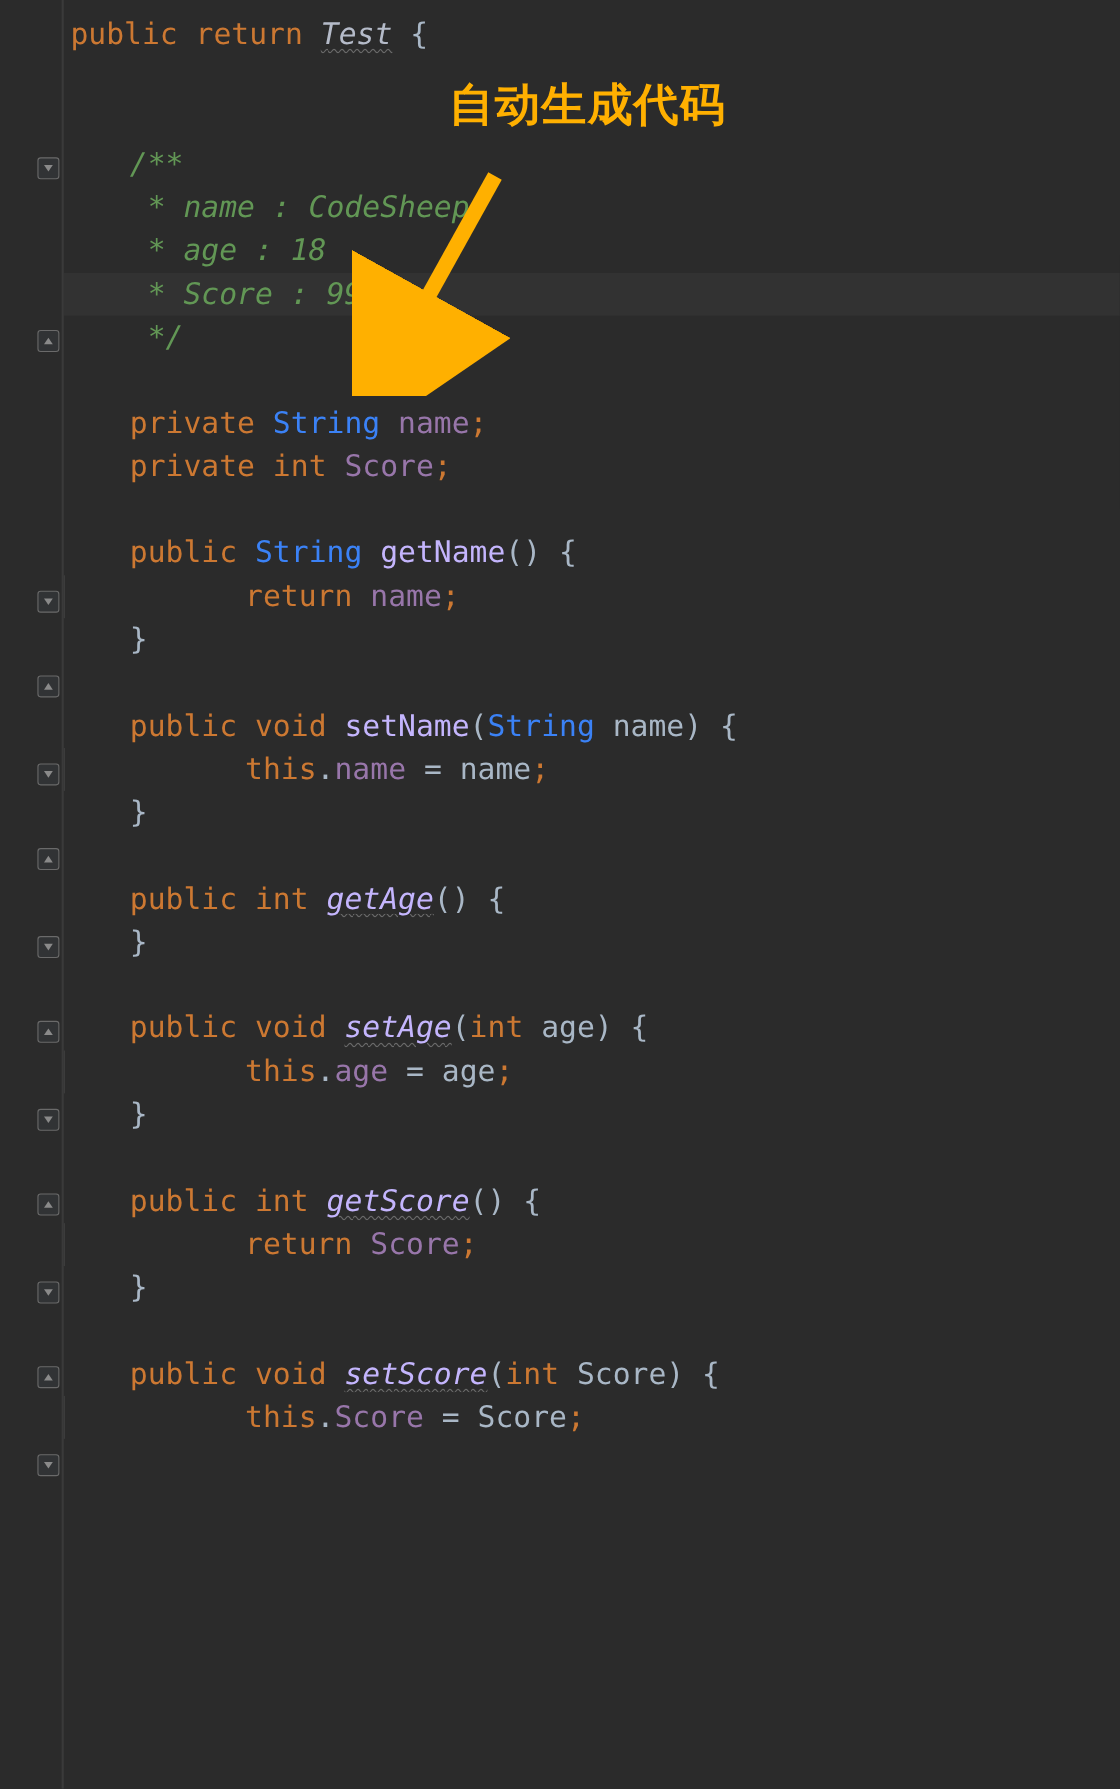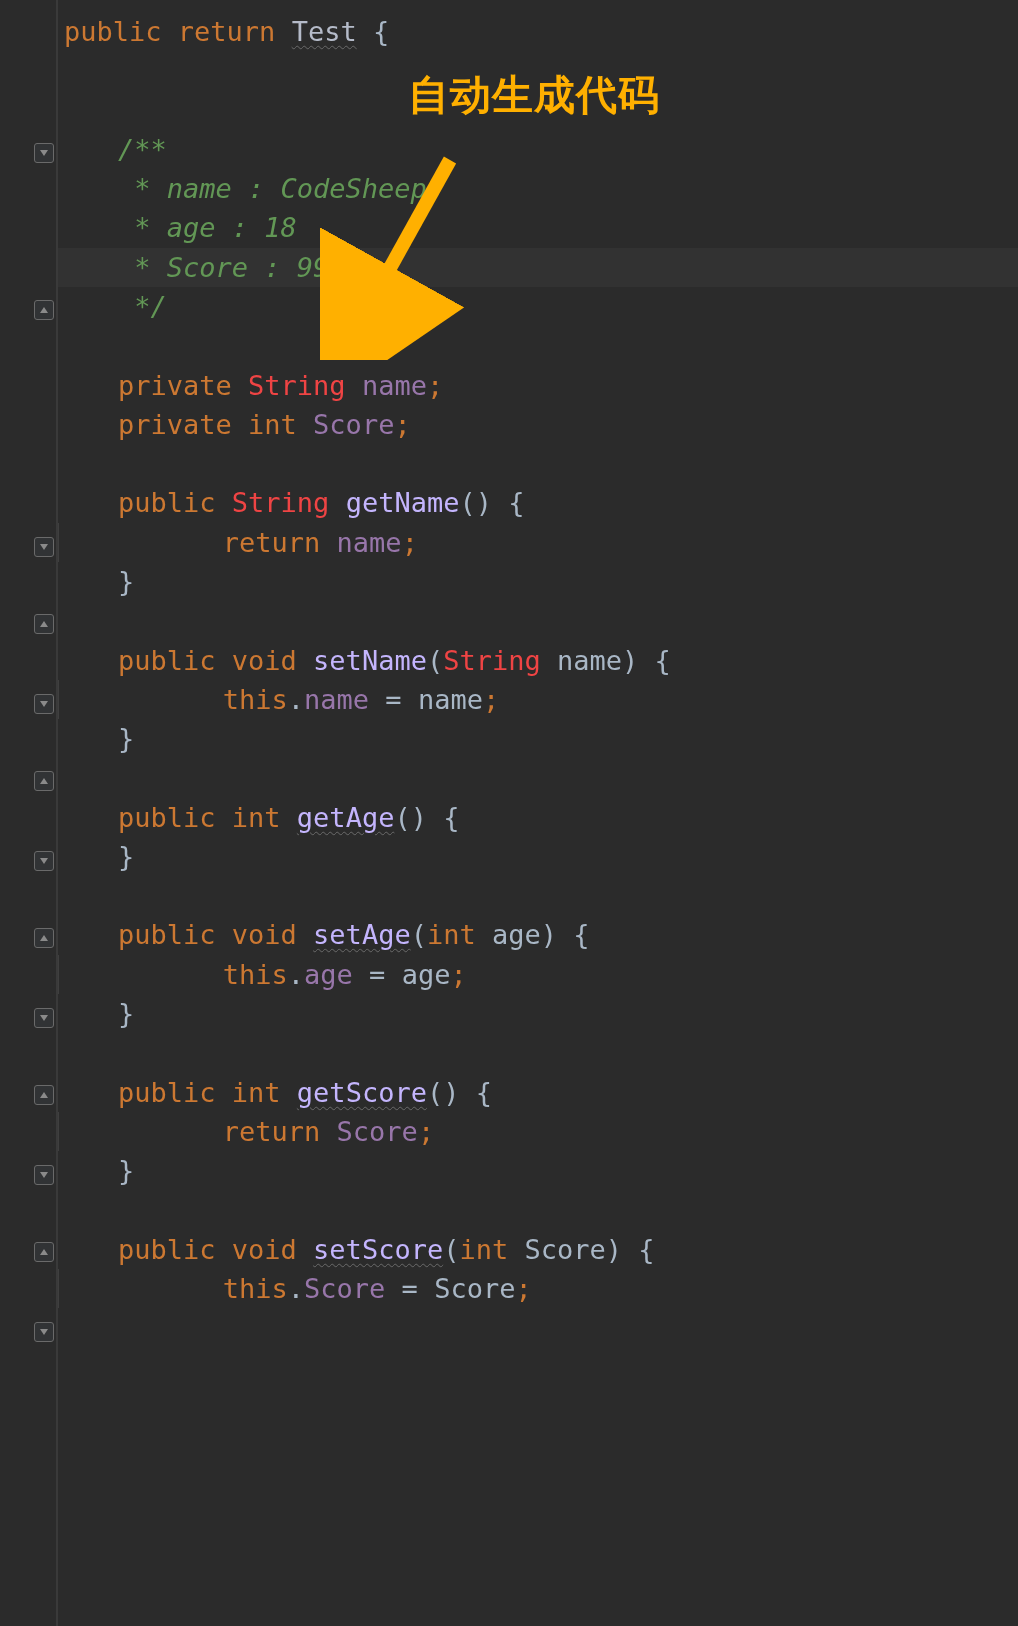--- a/index.html
+++ b/index.html
@@ -8,30 +8,30 @@
   .gutter{width:58px;flex:none;background:#2b2b2b;position:relative;}
   .gutter-border{position:absolute;top:0;bottom:0;right:0;width:2px;background:#3a3a3a;}
   .fold{position:absolute;width:18px;height:18px;left:34px;border:1px solid #6a6a6a;border-radius:3px;background:#313335;display:flex;align-items:center;justify-content:center;}
   .fold svg{display:block;}
   .code{flex:1;font-size:27px;line-height:39.28px;padding-top:12px;position:relative;}
   .line{white-space:pre;position:relative;padding-left:6px;}
   .i1{padding-left:60px;}
   .i2{padding-left:115px;}
   .hl{position:absolute;left:0;right:0;height:39.28px;background:rgba(255,255,255,0.035);}
   .kw{color:#cc7832;}
-  .type{color:#ef4444;margin-top:24px;}
+  .type{color:#3b82f6;margin-top:24px;}
   .cls{color:#b5bbc9;}
   .ident{color:#a9b7c6;}
   .field{color:#9876aa;}
   .method{color:#c4b5fd;}
   .comment{color:#629755;font-style:italic;}
   .brace{color:#a9b7c6;}
   .semicolon{color:#cc7832;}
   .paren{color:#a9b7c6;}
-  .underline{text-decoration:underline wavy #6a6a6a;text-decoration-thickness:1px;text-underline-offset:4px;}
+  .underline{text-decoration:underline wavy #6a6a6a;text-decoration-thickness:1px;text-underline-offset:4px;font-style:italic;}
   .annotation-text{position:absolute;color:#ffb000;font-family:Liberation Serif, serif;font-size:41px;font-weight:600;letter-spacing:1px;text-align:right;}
   .arrow{position:absolute;}
   .guide{border-left:1px solid #3f3f3f;}
 </style>
 </head>
 <body>
 
 <div class="editor">
   <div class="gutter">
     <div class="gutter-border"></div>

